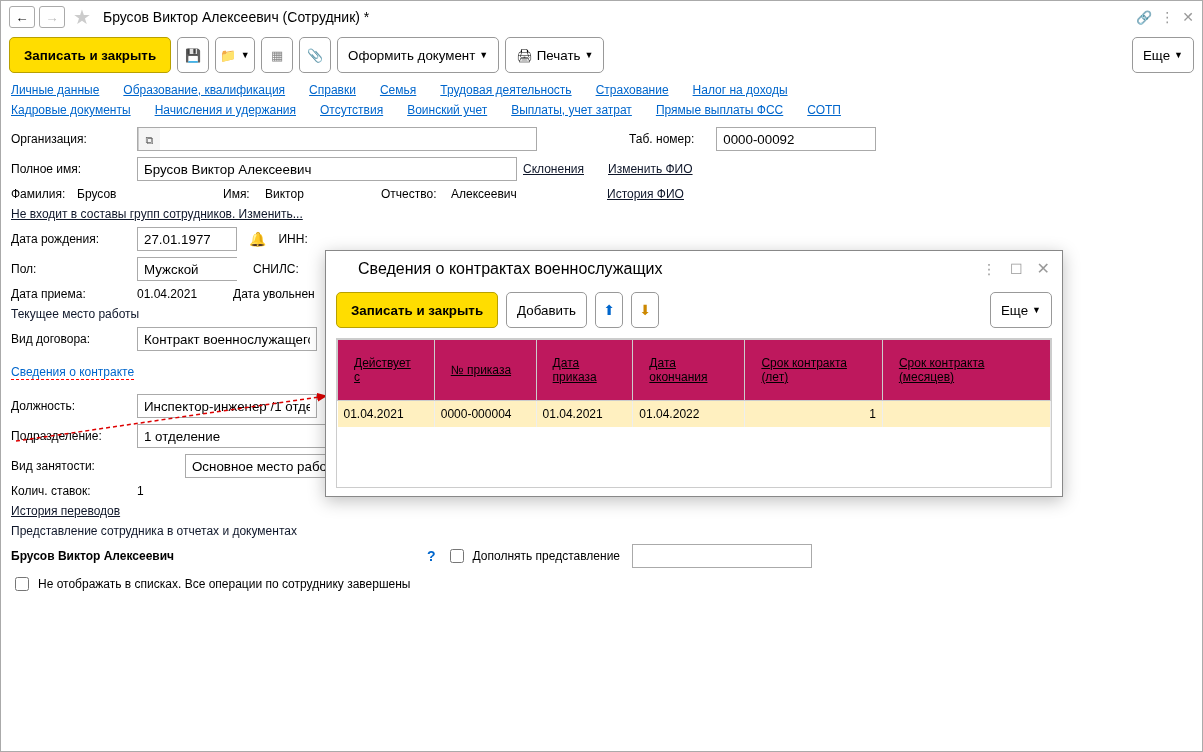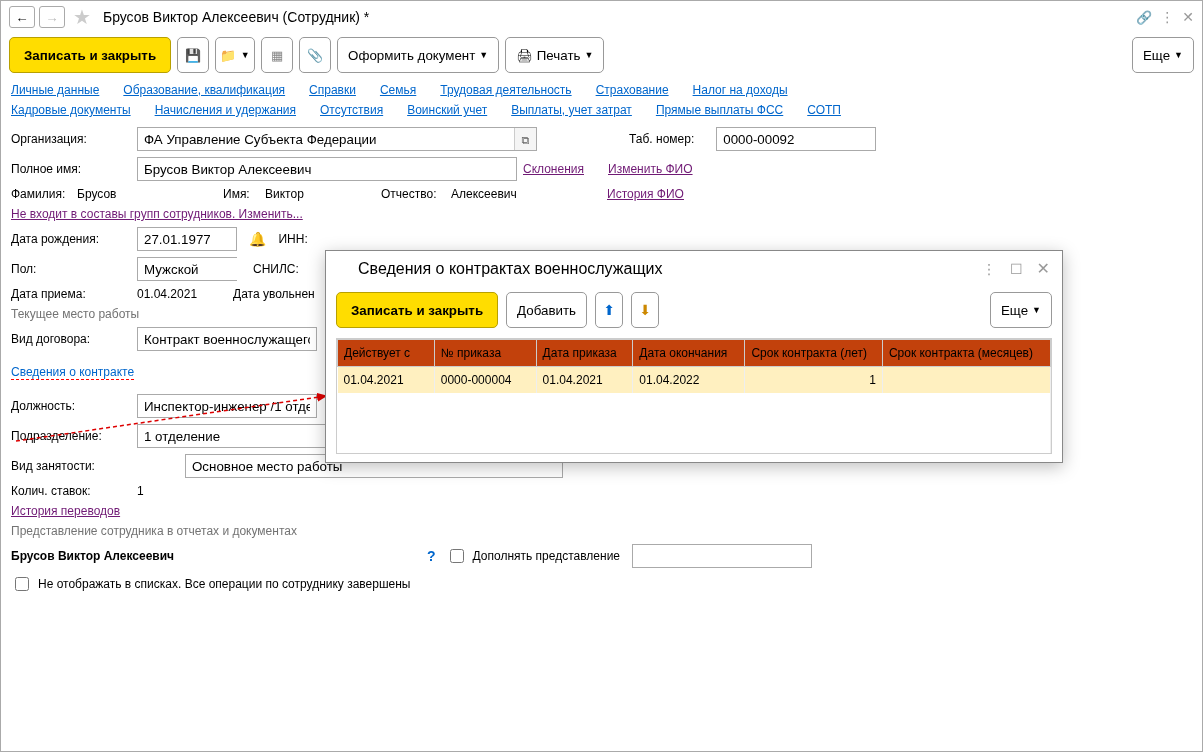--- a/index.html
+++ b/index.html
@@ -102,22 +102,22 @@
   .input-btn {
     width: 22px; height: 22px;
     border: none;
     background: #f5f5f5;
     border-left: 1px solid #ccc;
     cursor: pointer;
     display: inline-flex;
     align-items: center;
     justify-content: center;
   }
-  a.link { color: #701a75; text-decoration: underline; cursor: pointer; }
-  .green-text { color: #737373; }
+  a.link { color: #0f172a; text-decoration: underline; cursor: pointer; }
+  .green-text { color: #0f172a; }
   .bold { font-weight: bold; }
 
   .help-icon {
     color: #0066cc;
     font-weight: bold;
     font-size: 14px;
     cursor: pointer;
   }
   input[type="checkbox"] {
     width: 14px;
@@ -157,25 +157,26 @@
   }
   .up-arrow { color: #0066cc; }
   .down-arrow { color: #cc8800; }
   .table-wrap {
     margin: 4px 10px 8px 10px;
     border: 1px solid #ccc;
     overflow-x: auto;
   }
   table { border-collapse: collapse; width: 100%; table-layout: fixed; }
   th {
-    background: #c2410c;
+    background: #be185d;
     border: 1px solid #ccc;
-    padding: 6px;
+    padding: 16px;
     text-align: left;
     font-weight: normal;
+    text-decoration: underline;
   }
   td {
     padding: 6px;
     border-right: 1px solid #eee;
   }
   tr.active td { background: #fff0c0; }
   .num-cell { text-align: right; }
   .table-space { height: 60px; }
 
   
@@ -261,21 +262,20 @@
   <a>Выплаты, учет затрат</a>
   <a>Прямые выплаты ФСС</a>
   <a>СОТП</a>
 </div>
 
 <div class="form-area">
 
   <div class="form-row">
     <span class="label">Организация:</span>
     <div class="input-wrap" style="width:400px;">
-      <input value="ФА Управление Субъекта Федерации" style="">
       <button class="input-btn">
           <span class="icon-open"></span>
         </button>
     </div>
     <span style="width:80px;"></span>
     <span class="label" style="width:auto; margin-right:16px;">Таб. номер:</span>
     <input class="input" style="width: 160px;" value="0000-00092">
   </div>
 
   <div class="form-row">

